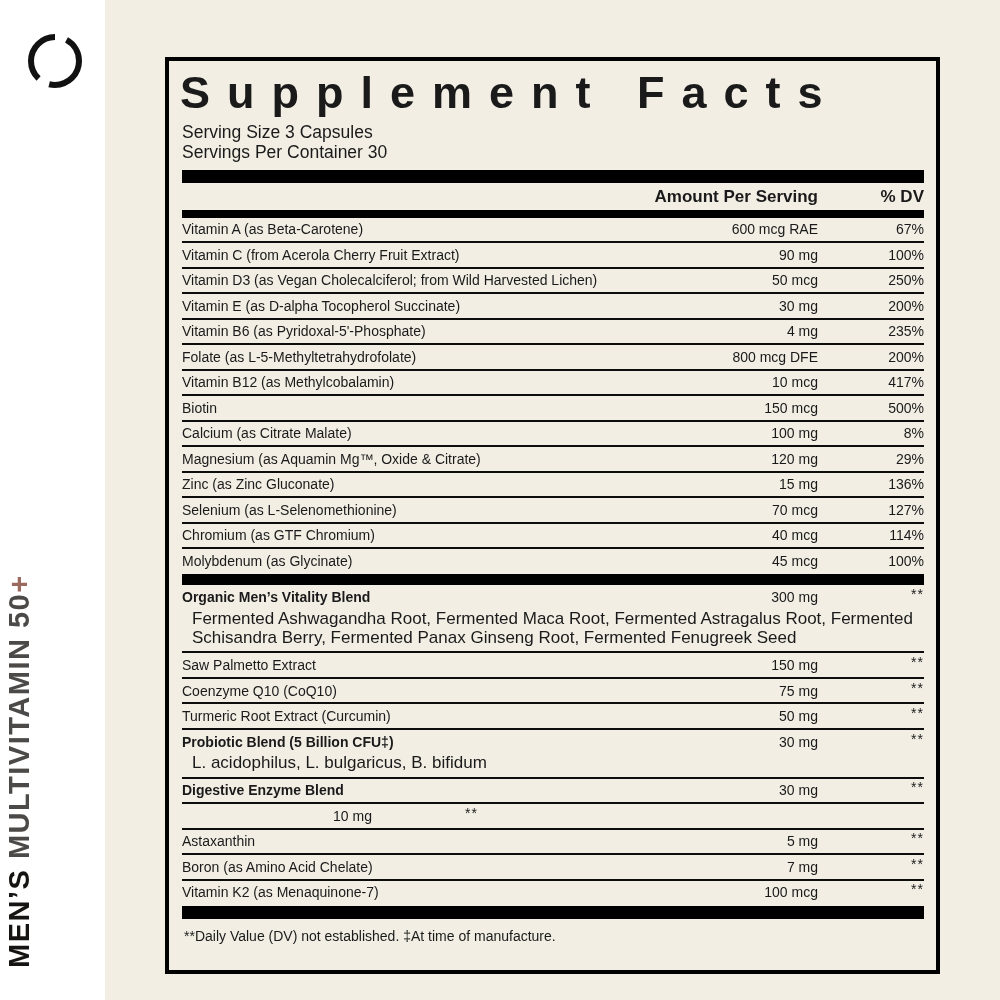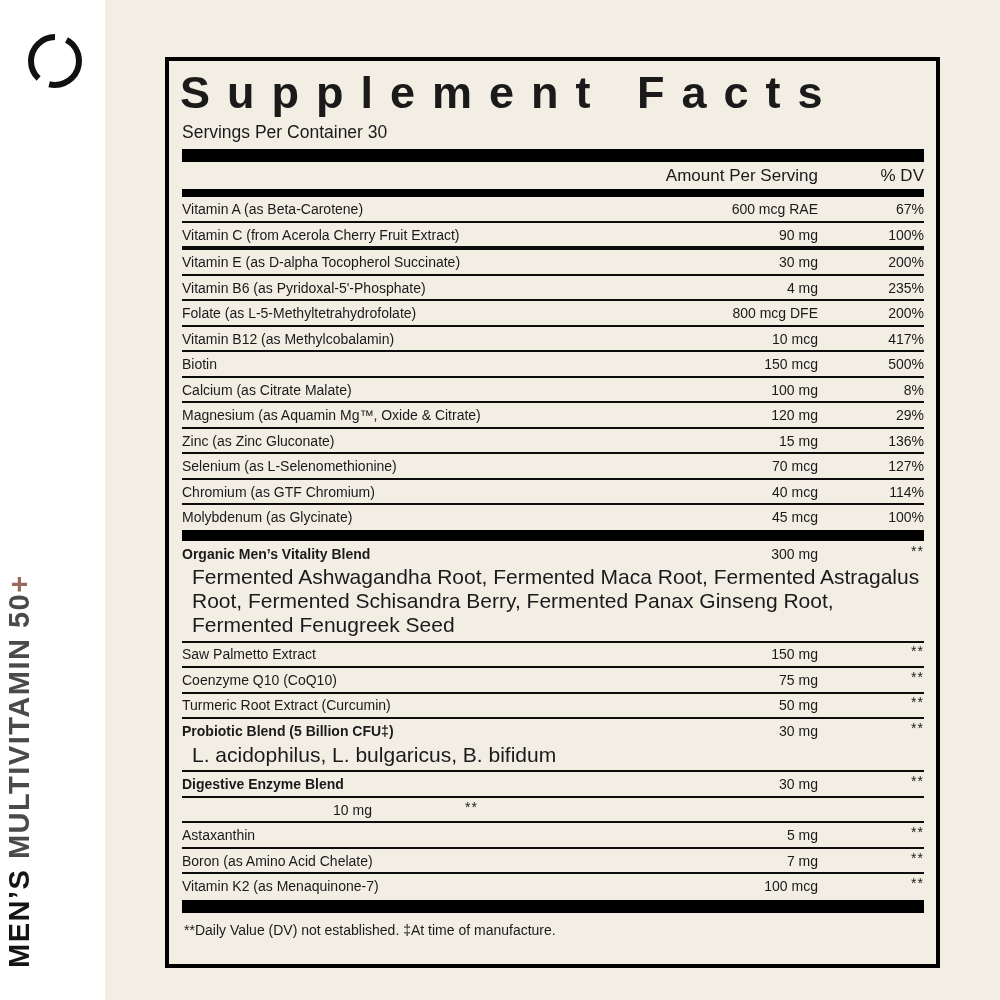--- a/index.html
+++ b/index.html
@@ -27,48 +27,49 @@
   .title{
     font-size:45px;font-weight:bold;letter-spacing:17px;
     margin:4px 0 6px -2px;white-space:nowrap;line-height:1.05;
   }
   .serving{font-size:17.5px;line-height:1.15;}
   .bar{background:#000;}
   .bar-lg{height:13px;margin-top:7px;}
   .bar-md{height:11px;margin:1px 0;}
   .bar-bottom{height:13px;margin-top:2px;}
   .bar-sm{height:8px;}
-  .header-row{display:flex;align-items:center;font-weight:normal;font-size:17px;padding:4px 0 3px;justify-content:space-between;}
+  .header-row{display:flex;align-items:center;font-weight:bold;font-size:17px;padding:4px 0 3px;justify-content:space-between;}
   .header-spacer{flex:1;}
   .col-amt{width:190px;text-align:right;white-space:nowrap;}
   .col-dv{width:106px;text-align:right;white-space:nowrap;}
   .row-main{display:flex;align-items:center;min-height:21.5px;padding:1px 0;font-size:14px;}
   .row-name{flex:1;padding-right:6px;}
   .row-bold .row-name{font-weight:bold;}
   .sep{height:0;border-top:2px solid #0d0d0d;}
-  .sub{font-size:21px;line-height:1.13;padding:0 0 4px 10px;}
+  .sub{font-size:17px;line-height:1.13;padding:0 0 4px 10px;}
   .sub-italic{}
   .dv-star{position:relative;top:-3px;letter-spacing:1px;}
   .footnote{font-size:14px;padding:9px 0 10px 2px;}
 </style>
 </head>
 <body>
 
 <div class="sidebar">
   <svg class="logo" viewBox="0 0 58 58">
     <circle cx="29" cy="29" r="24" fill="none" stroke="#111" stroke-width="6" pathLength="100" stroke-dasharray="29 8 38 8 17"></circle>
   </svg>
   <div class="vertical-label">
     <span class="vl-dark">MEN’S </span><span class="vl-gray">MULTIVITAMIN 50</span><span class="vl-plus">+</span>
   </div>
 </div>
 
 <div class="main">
   <div class="panel">
     <div class="title">Supplement Facts</div>
+    <div class="serving">Serving Size 3 Capsules</div>
     <div class="serving">Servings Per Container 30</div>
     <div class="bar bar-lg"></div>
     <div class="header-row">
       <div class="header-spacer"></div>
       <div class="col-amt">Amount Per Serving</div>
       <div class="col-dv">% DV</div>
     </div>
     <div class="bar bar-sm"></div>
 
     <div id="rows-container">
@@ -81,20 +82,27 @@
         </div>
         <div class="sep"></div>
         <div class="row">
           <div class="row-main">
             <div class="row-name">Vitamin C (from Acerola Cherry Fruit Extract)</div>
             <div class="col-amt">90 mg</div>
             <div class="col-dv">100%</div>
           </div>
         </div>
         <div class="sep"></div>
+        <div class="row">
+          <div class="row-main">
+            <div class="row-name">Vitamin D3 (as Vegan Cholecalciferol; from Wild Harvested Lichen)</div>
+            <div class="col-amt">50 mcg</div>
+            <div class="col-dv">250%</div>
+          </div>
+        </div>
         <div class="sep"></div>
         <div class="row">
           <div class="row-main">
             <div class="row-name">Vitamin E (as D-alpha Tocopherol Succinate)</div>
             <div class="col-amt">30 mg</div>
             <div class="col-dv">200%</div>
           </div>
         </div>
         <div class="sep"></div>
         <div class="row">

